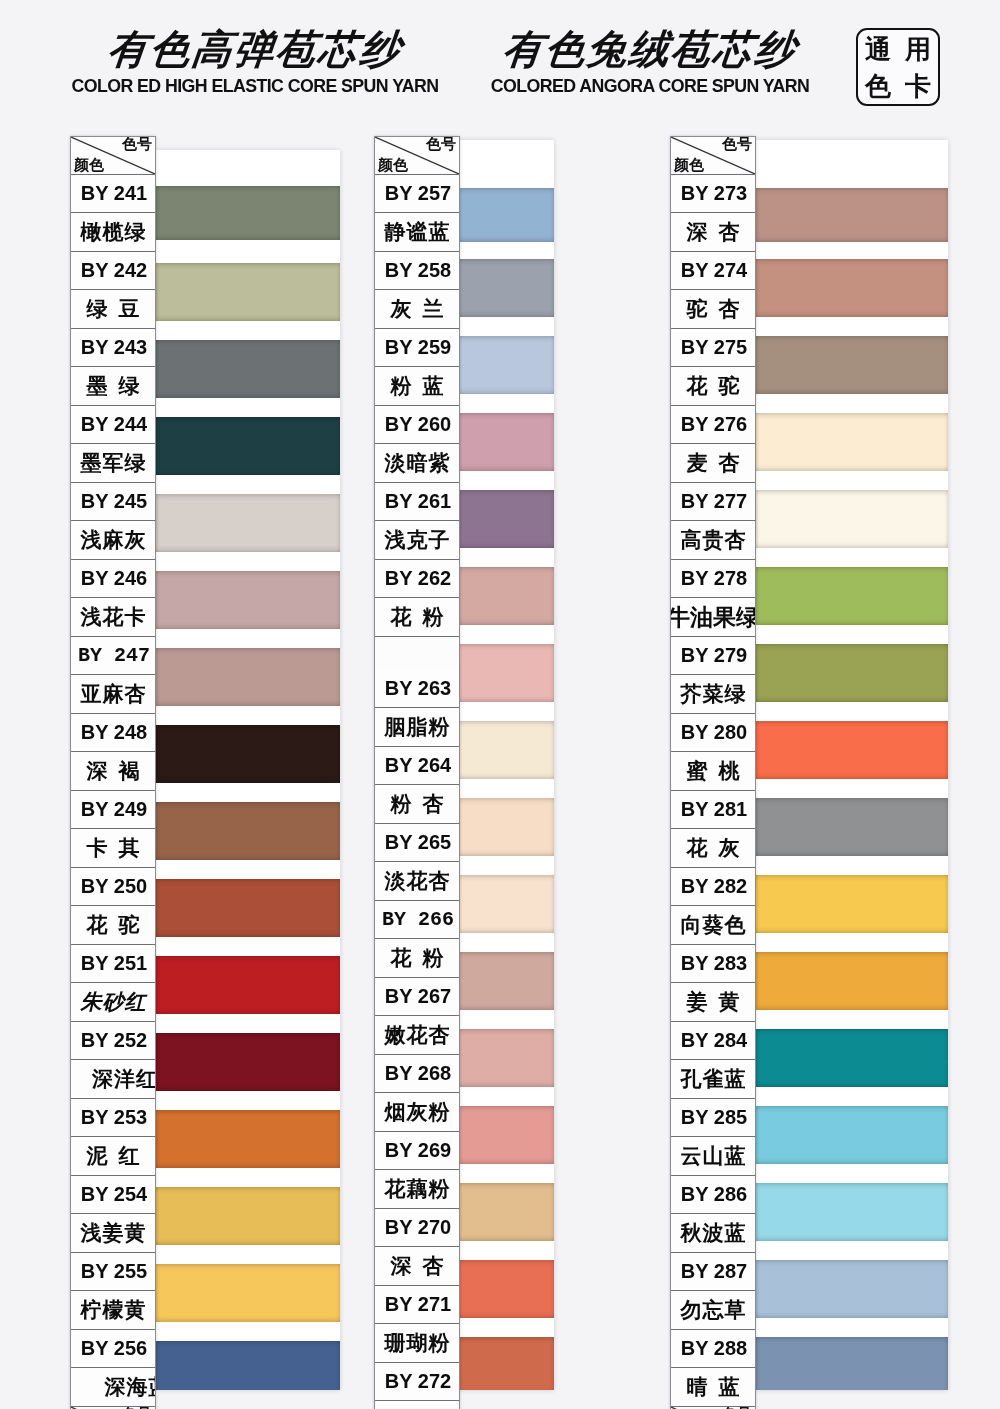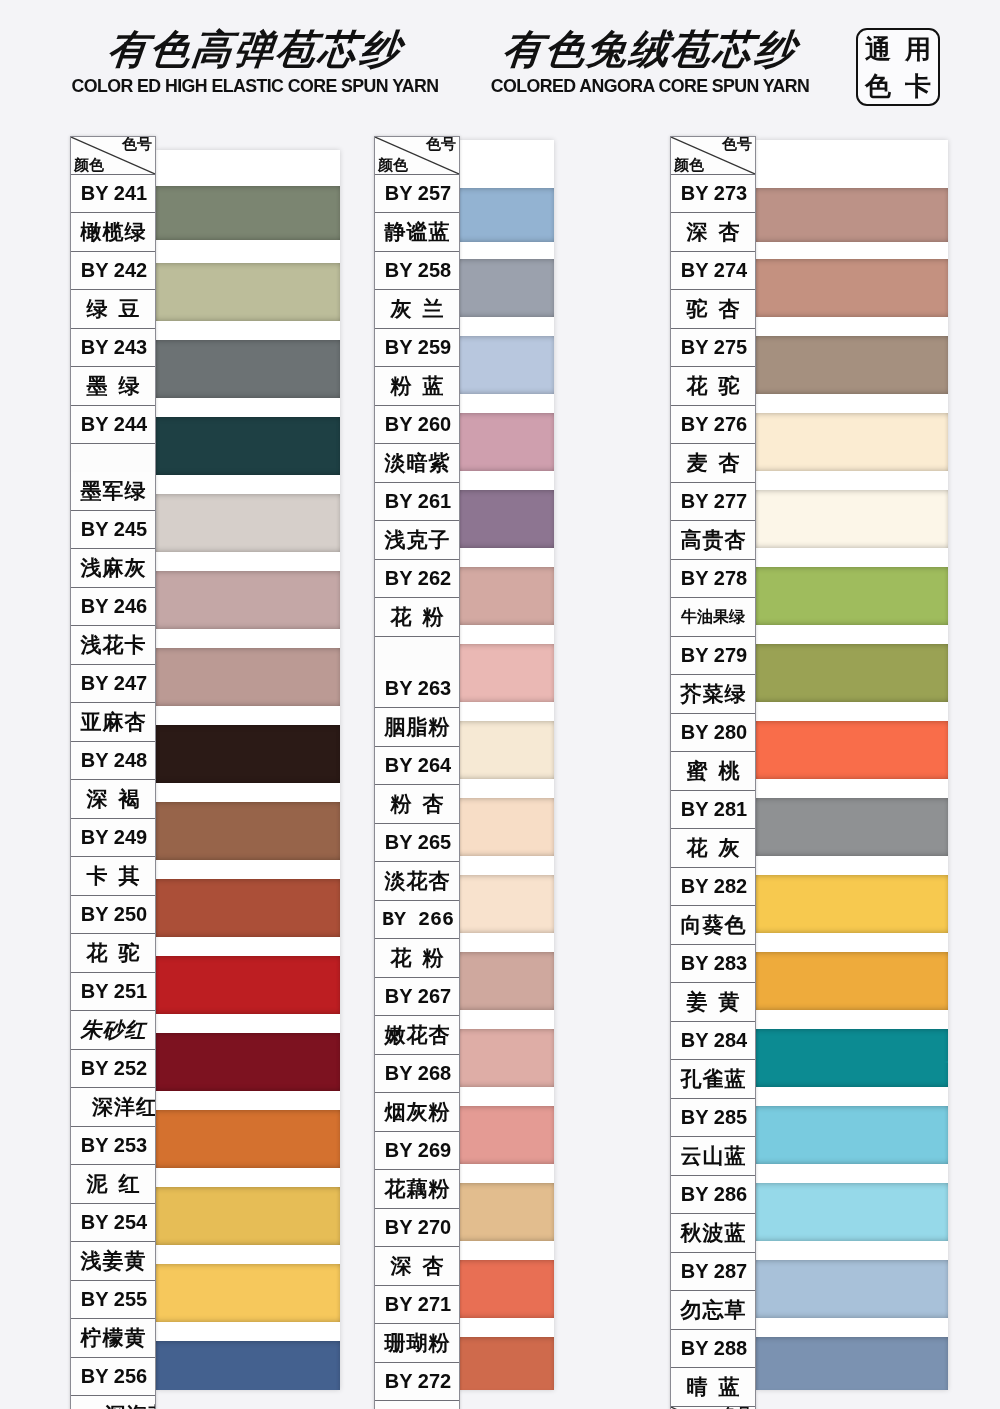--- a/index.html
+++ b/index.html
@@ -85,21 +85,21 @@
     padding-left:2px;
   }
   .cell.name {
     font-family:"DejaVu Sans",sans-serif;
     font-weight:bold;
     color:#0d0d0d;
   }
   .cell.name .nm { white-space:nowrap; display:block; }
   .nm.n2 { font-size:21px; letter-spacing:11px; padding-left:11px; }
   .nm.n3 { font-size:21px; letter-spacing:1px; padding-left:1px; }
-  .nm.n4 { font-size:16px; letter-spacing:0px; }
+  .nm.n4 { font-size:23px; letter-spacing:0px; }
 
   
   .hcell {
     position:relative;
     border-bottom:1px solid #6e6e76;
     background:#fdfdfd;
     overflow:hidden;
   }
   .hcell .diag {
     position:absolute; left:0; top:0; width:100%; height:100%;
@@ -257,38 +257,38 @@
         </div>
       </div>
       <div class="lrow">
         <div class="cell code" style="height: 38px;">BY 243</div>
         <div class="cell name" style="height: 39px;">
           <span class="nm n2">墨绿</span>
         </div>
       </div>
       <div class="lrow">
         <div class="cell code" style="height: 38px;">BY 244</div>
-        <div class="cell name" style="height: 39px; margin-top: 28px;">
+        <div class="cell name" style="height: 39px;">
           <span class="nm n3">墨军绿</span>
         </div>
       </div>
       <div class="lrow">
         <div class="cell code" style="height: 38px;">BY 245</div>
         <div class="cell name" style="height: 39px;">
           <span class="nm n3">浅麻灰</span>
         </div>
       </div>
       <div class="lrow">
         <div class="cell code" style="height: 38px;">BY 246</div>
         <div class="cell name" style="height: 39px;">
           <span class="nm n3">浅花卡</span>
         </div>
       </div>
       <div class="lrow">
-        <div class="cell code" style="height: 38px;">BY 247</div>
+        <div class="cell code" style="height: 38px; font-family: Liberation Mono, monospace;">BY 247</div>
         <div class="cell name" style="height: 39px;">
           <span class="nm n3">亚麻杏</span>
         </div>
       </div>
       <div class="lrow">
         <div class="cell code" style="height: 38px;">BY 248</div>
         <div class="cell name" style="height: 39px;">
           <span class="nm n2">深褐</span>
         </div>
       </div>

